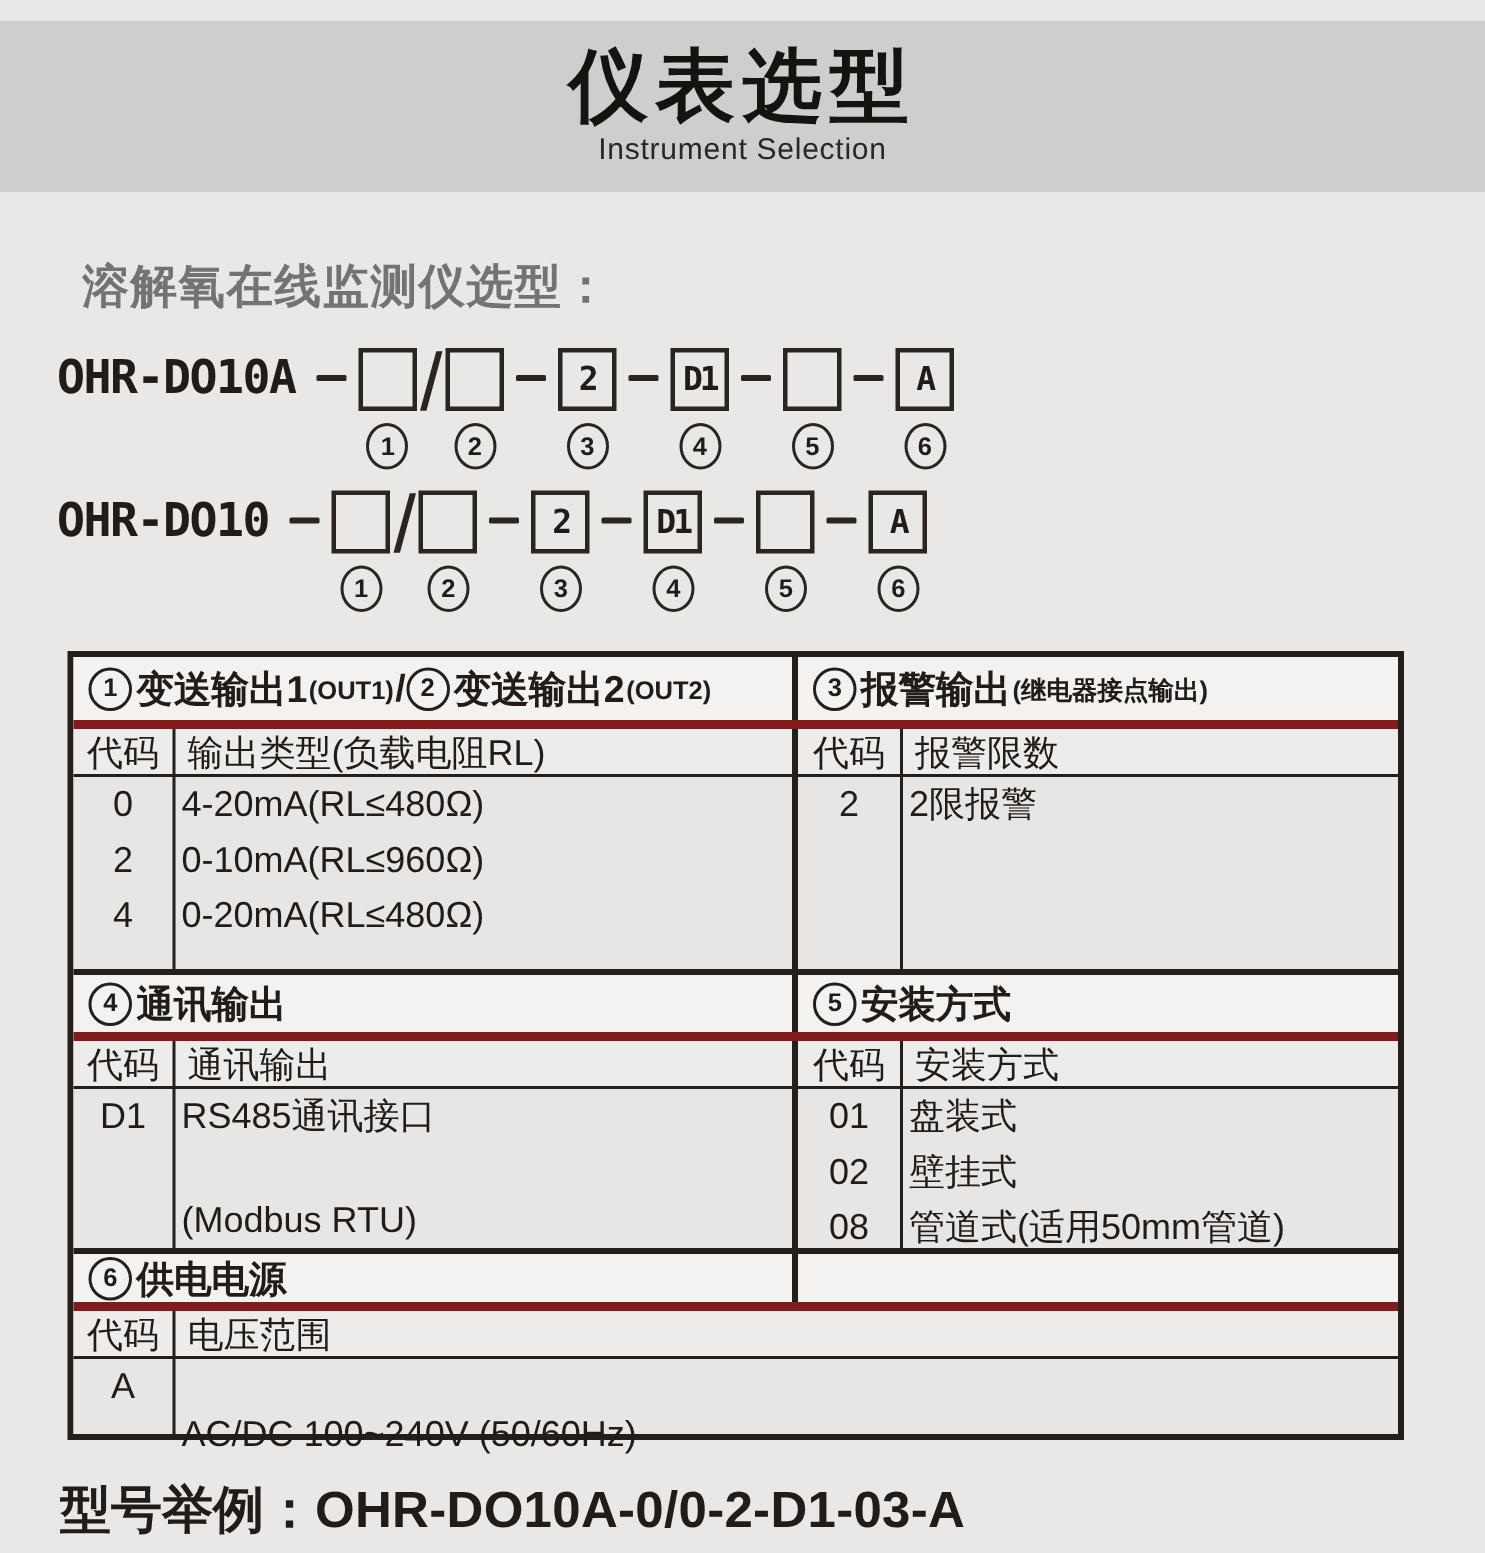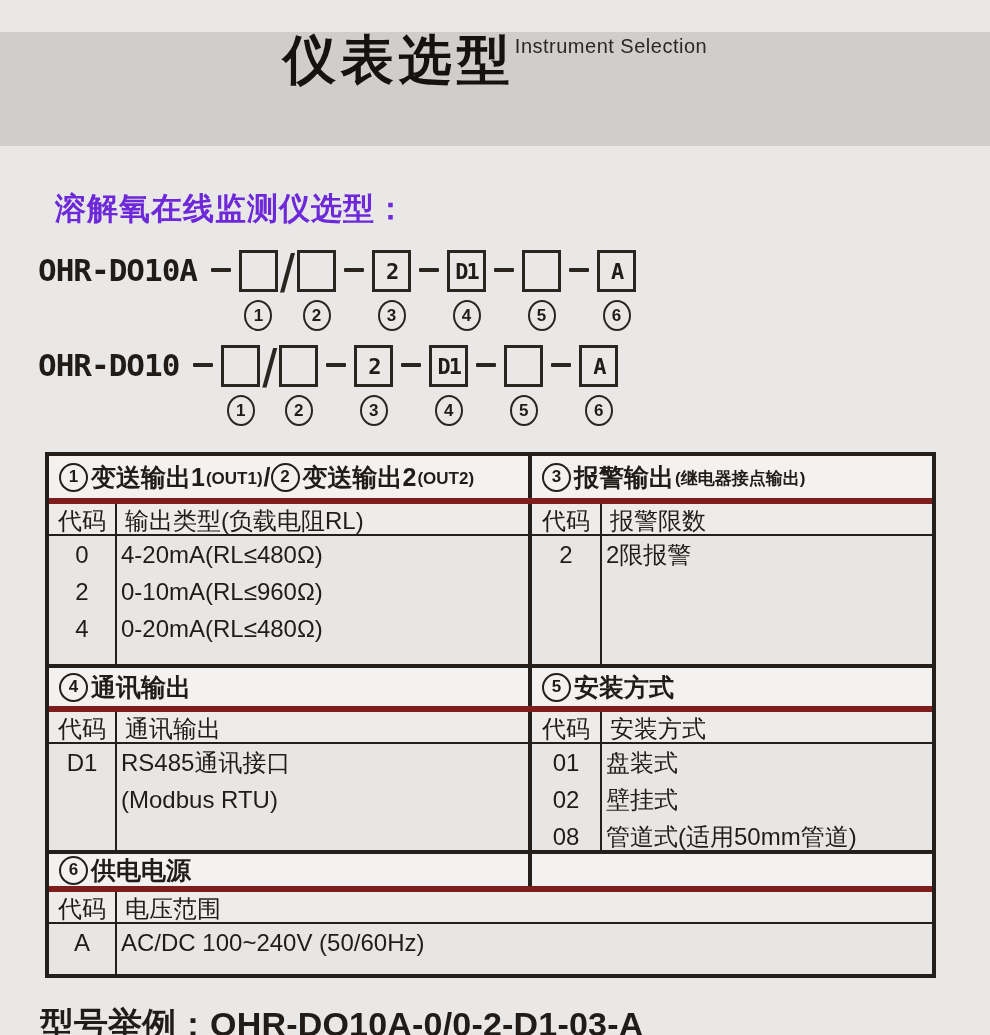--- a/index.html
+++ b/index.html
@@ -5,32 +5,32 @@
   html,body{margin:0;padding:0;}
   body{
     width:990px;height:1035px;overflow:hidden;
     background:#e9e8e7;
     font-family:"Liberation Sans","DejaVu Sans",sans-serif;
     color:#211c18;
     -webkit-font-smoothing:antialiased;
   }
   
   .banner{
-    margin-top:32px;height:114px;background:#cfcecd;
-    display:flex;flex-direction:row;align-items:flex-start;justify-content:center;
+    margin-top:14px;height:114px;background:#cfcecd;
+    display:flex;flex-direction:column;align-items:center;justify-content:center;
   }
   .banner-title{
     font-size:53px;font-weight:700;letter-spacing:5px;color:#151310;line-height:1.05;
   }
   .banner-subtitle{
     font-size:20px;font-weight:400;color:#2a2724;margin-top:3px;letter-spacing:0.5px;
   }
   
   .intro{
-    margin:42px 0 0 55px;font-size:31px;font-weight:700;color:#6d28d9;letter-spacing:1px;
+    margin:42px 0 0 55px;font-size:31px;font-weight:700;color:#737373;letter-spacing:1px;
   }
   
   .models{margin:20px 0 0 38px;}
   .model-line{display:flex;align-items:flex-start;margin-bottom:14px;}
   .model-line.second{margin-top:2px;text-align:right;}
   .model-prefix{
     font-family:"DejaVu Sans Mono","Liberation Mono",monospace;
     font-size:31px;font-weight:700;line-height:40px;color:#211c18;
     letter-spacing:-1px;margin-right:6px;
   }
@@ -80,21 +80,21 @@
   .subhead .code-col,.subhead .code-col-r,.subhead .desc-col{
     font-size:24px;font-weight:400;line-height:34px;white-space:nowrap;
   }
   .subhead .desc-col{padding-left:8px;}
   .tline{font-size:24px;line-height:37px;white-space:nowrap;}
   .h130{height:130px;}
   .h108{height:108px;}
   .h52{height:52px;}
   .sec6-left{display:flex;align-items:center;padding-left:10px;font-size:25px;font-weight:700;width:100%;}
   .sec6-empty{flex:1;}
-  .latin{font-family:"Liberation Sans","DejaVu Sans",sans-serif;}
+  .latin{font-family:"Liberation Sans","DejaVu Sans",sans-serif;margin-top:32px;}
   
   .footer{margin:24px 0 0 40px;font-size:34px;white-space:nowrap;}
   .footer .flabel{font-weight:700;}
   .footer .fmodel{font-weight:600;letter-spacing:0.2px;}
 </style>
 </head>
 <body>
 
 <div class="banner">
   <div class="banner-title">仪表选型</div>

